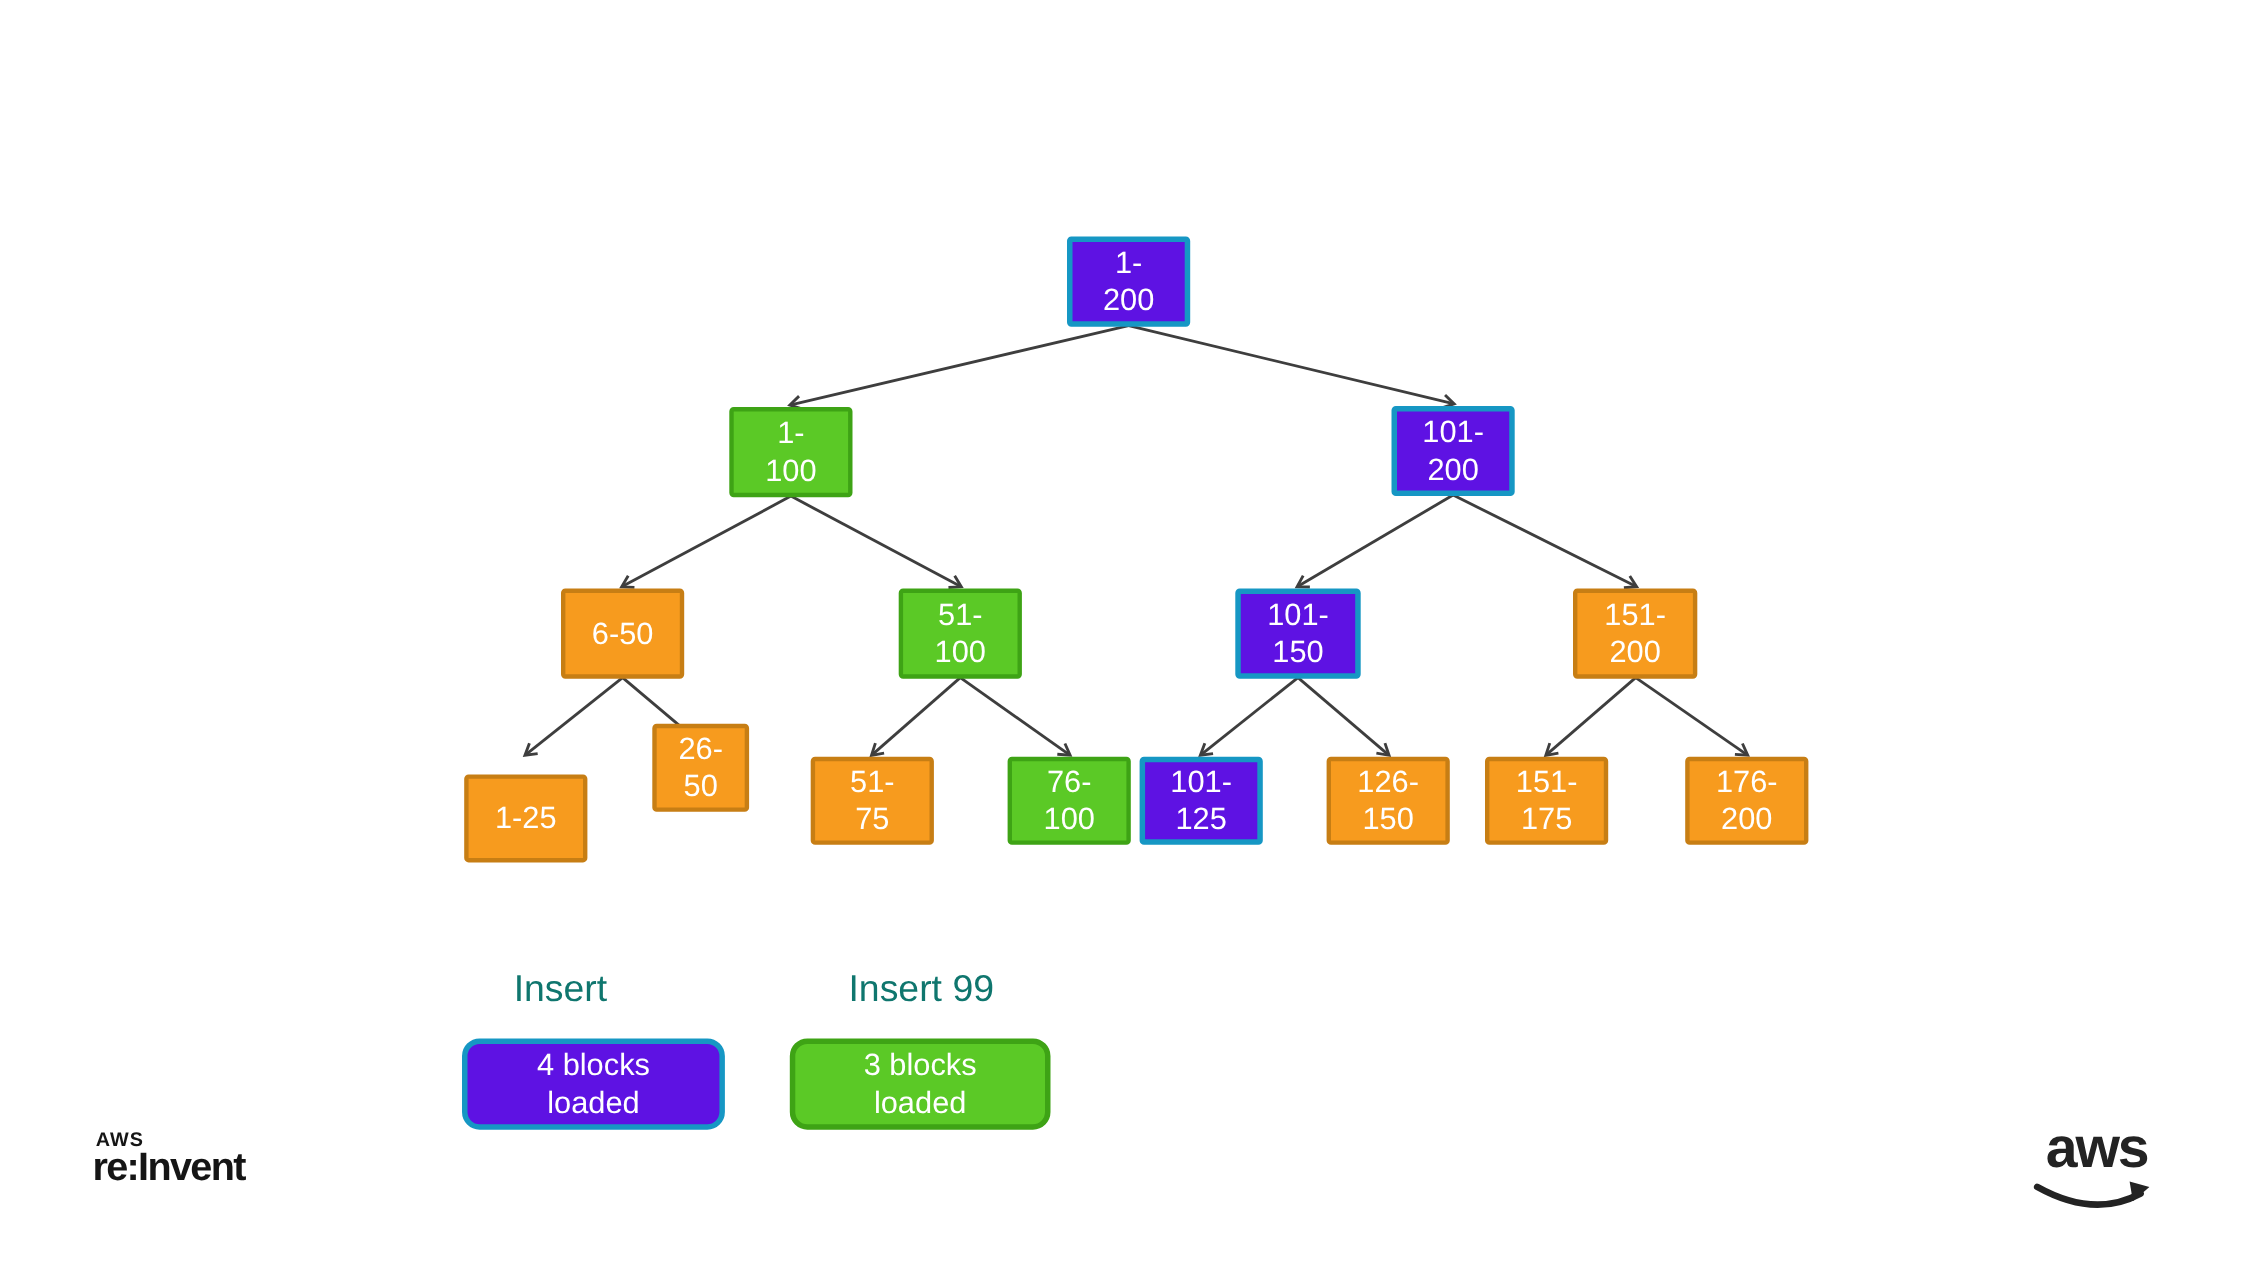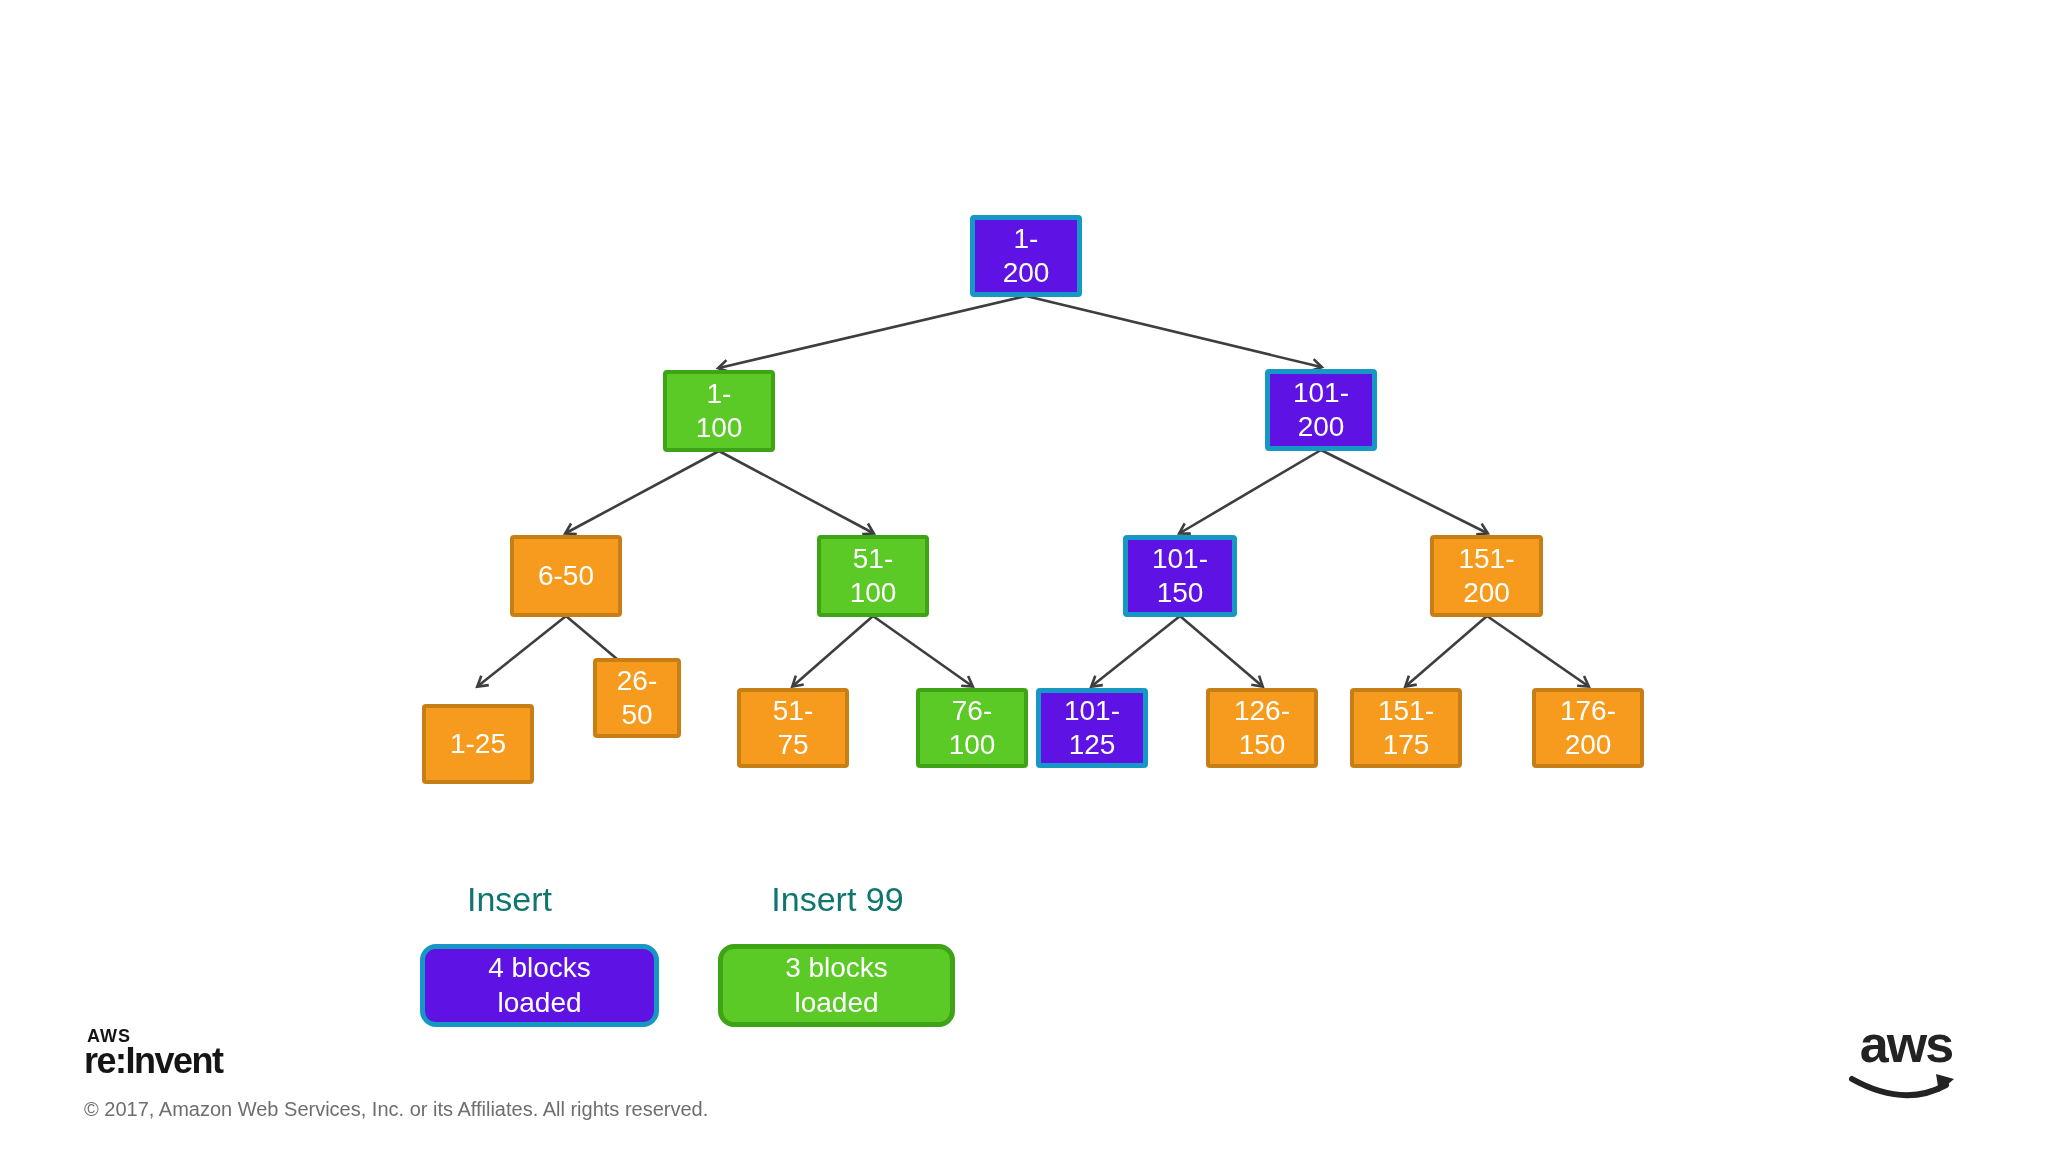--- a/index.html
+++ b/index.html
@@ -138,21 +138,20 @@
   </div>
   <div class="legend-box green" style="left:718px;width:237px">
     <span class="legend-box-text">3 blocks
 loaded</span>
   </div>
 
   <div class="reinvent">
     <span class="reinvent-aws">AWS</span>
     <span class="reinvent-main">re:Invent</span>
   </div>
-  <div class="copyright">© 2017, Amazon Web Services, Inc. or its Affiliates. All rights reserved.</div>
 
   <div class="aws-logo">
     <span class="aws-logo-text">aws</span>
     <svg class="aws-smile" width="118" height="36" viewBox="0 0 118 36">
       <path d="M6,7 Q58,36 100,13" fill="none" stroke="#232323" stroke-width="6" stroke-linecap="round"></path>
       <polygon points="90,2 108,7 93,20" fill="#232323"></polygon>
     </svg>
   </div>
 
 </div>

